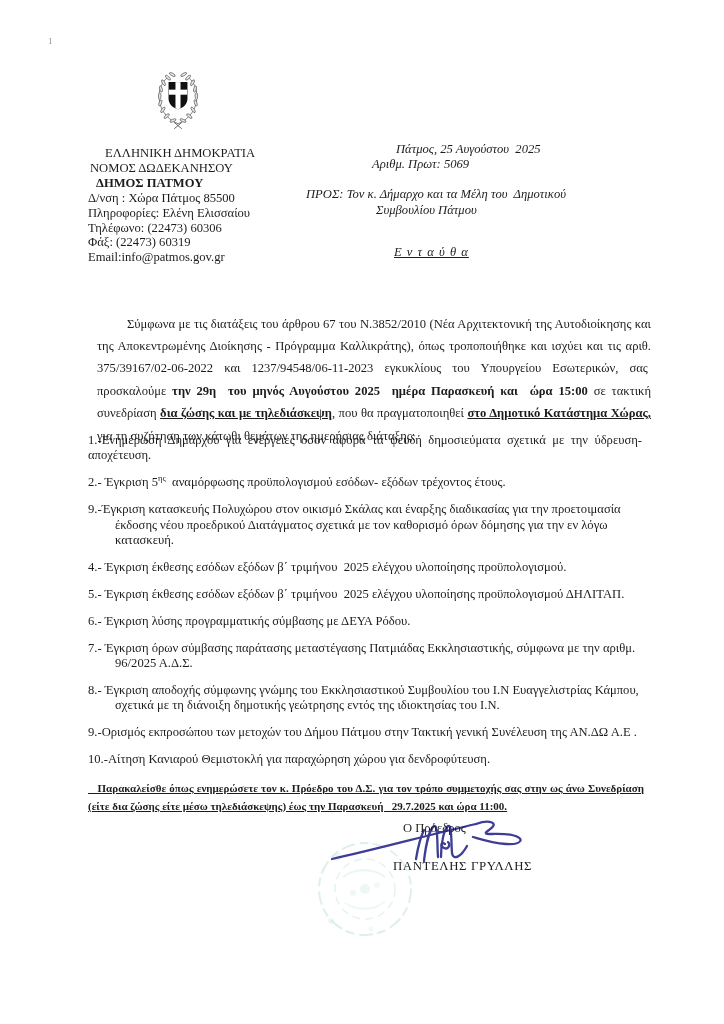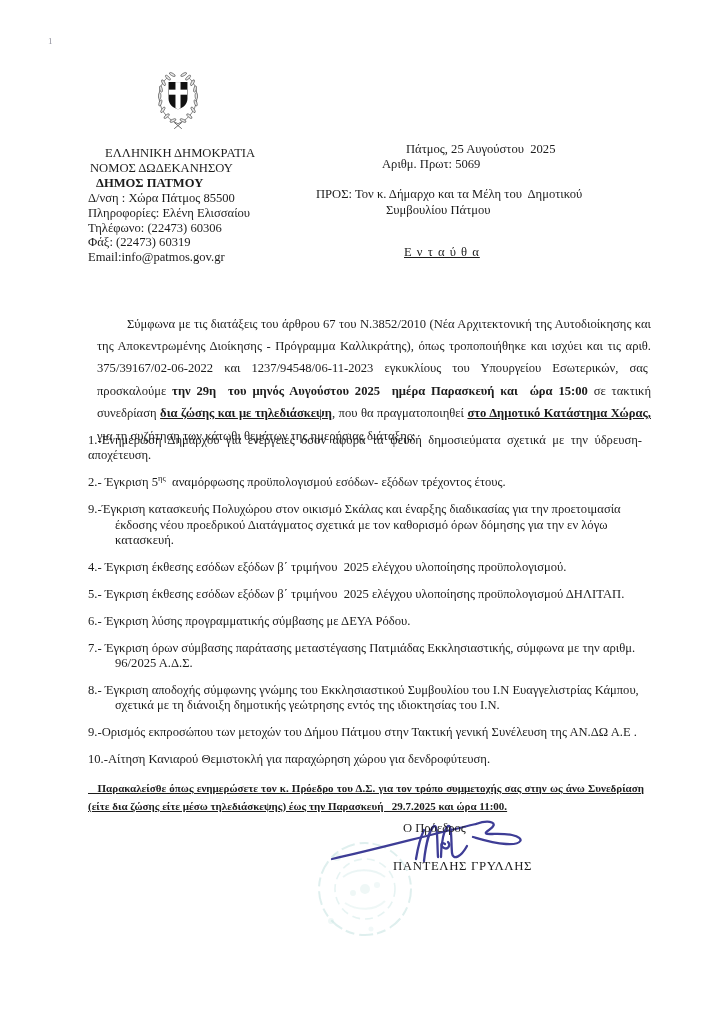--- a/index.html
+++ b/index.html
@@ -19,22 +19,22 @@
   
   .emblem{position:absolute;left:149px;top:68px;width:58px;height:66px;}
   .hdr-left{
     position:absolute;left:88px;top:146px;width:215px;
     font-size:12.6px;line-height:14.9px;
   }
   .hdr-left .l1{padding-left:17px;}
   .hdr-left .l2{padding-left:2px;}
   .hdr-left .l3{padding-left:8px;font-weight:bold;}
   .hdr-right{
-    position:absolute;left:316px;top:142px;width:345px;
-    font-size:12.6px;line-height:15.2px;
+    position:absolute;left:306px;top:142px;width:345px;
+    font-size:12.6px;line-height:15.2px;font-style:italic;
   }
   .hdr-right .date{padding-left:90px;}
   .hdr-right .prot{padding-left:66px;}
   .hdr-right .to1{margin-top:15px;}
   .hdr-right .to2{padding-left:70px;}
   .hdr-right .entautha{
     margin-top:27px;padding-left:88px;
     text-decoration:underline;letter-spacing:1px;
   }
   

